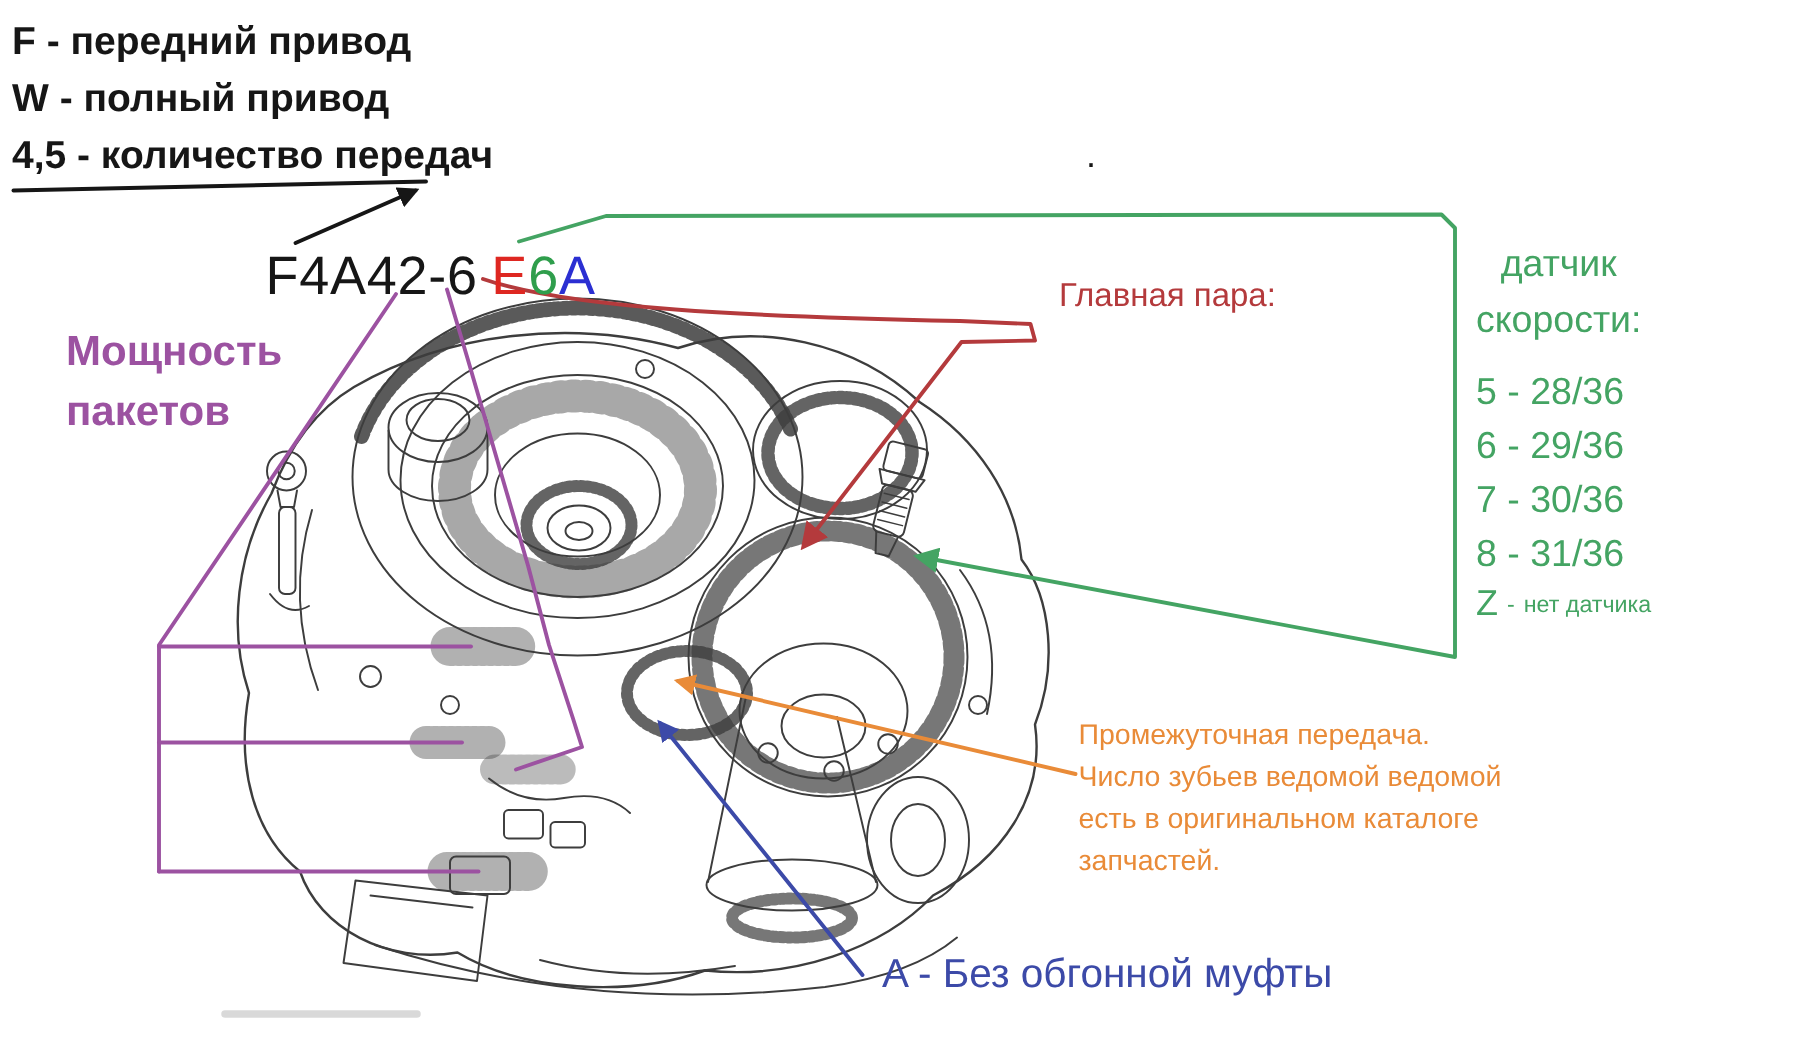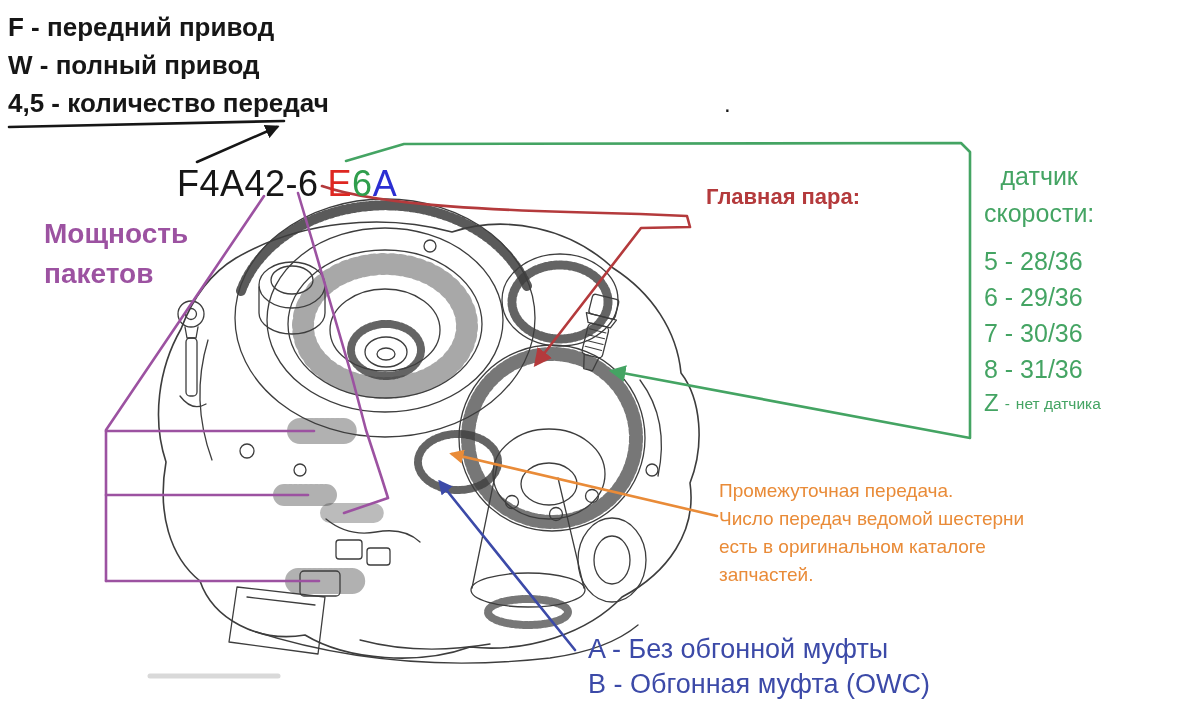--- a/index.html
+++ b/index.html
@@ -22,21 +22,21 @@
   .mk-black{fill:var(--c-text);} .mk-red{fill:var(--c-dark_red);} .mk-green{fill:var(--c-green);}
   .mk-blue{fill:var(--c-blue);} .mk-orange{fill:var(--c-orange);}
   .t{position:absolute;white-space:nowrap;}
   .legend-top{left:8px;top:8px;font-size:26px;line-height:38px;font-weight:600;color:var(--c-text);}
   .model-code{left:177px;top:163px;font-size:36px;color:var(--c-text);letter-spacing:.5px;}
   .model-code .base{margin-right:9px;}
   .model-code .red{color:var(--c-bright_red);}
   .model-code .green{color:var(--c-green_digit);}
   .model-code .blue{color:var(--c-blue_letter);}
   .power-packs{left:44px;top:214px;font-size:28px;line-height:40px;color:var(--c-purple);font-weight:bold;}
-  .fd-title{left:706px;top:184px;font-size:22px;color:var(--c-dark_red);font-weight:bold;}
+  .fd-title{left:706px;top:184px;font-size:22px;color:var(--c-dark_red);}
   .fd-list{left:700px;top:226px;font-size:17px;line-height:23.5px;color:var(--c-dark_red);}
   .ss-title{left:984px;top:158px;font-size:25px;line-height:37px;color:var(--c-green);text-align:center;}
   .ss-list{left:984px;top:243px;font-size:25px;line-height:36px;color:var(--c-green);}
   .ss-z{left:984px;top:389px;font-size:15.5px;color:var(--c-green);}
   .ss-z .zc{font-size:24px;vertical-align:-2px;margin-right:6px;}
   .ss-z .zs{margin-right:6px;}
   .orange-note{left:719px;top:477px;font-size:19px;line-height:28px;color:var(--c-orange);}
   .owc-text{left:588px;top:604px;font-size:27px;line-height:35px;color:var(--c-blue);margin-top:28px;}
   .tiny-dot{left:724px;top:90px;font-size:24px;color:var(--c-text);}
 </style>
@@ -185,24 +185,23 @@
     <div>6 - 29/36</div>
     <div>7 - 30/36</div>
     <div>8 - 31/36</div>
   </div>
   <div class="t ss-z">
     <span class="zc">Z</span><span class="zs">-</span><span>нет датчика</span>
   </div>
 
   <div class="t orange-note">
     <div>Промежуточная передача.</div>
-    <div>Число передач ведомой шестерни</div>
+    <div>Число зубьев ведомой ведомой</div>
     <div>есть в оригинальном каталоге</div>
     <div>запчастей.</div>
   </div>
 
   <div class="t owc-text">
     <div>A - Без обгонной муфты</div>
-    <div>B - Обгонная муфта (OWC)</div>
   </div>
 
   <div class="t tiny-dot">.</div>
 </div>
 
 </body></html>

